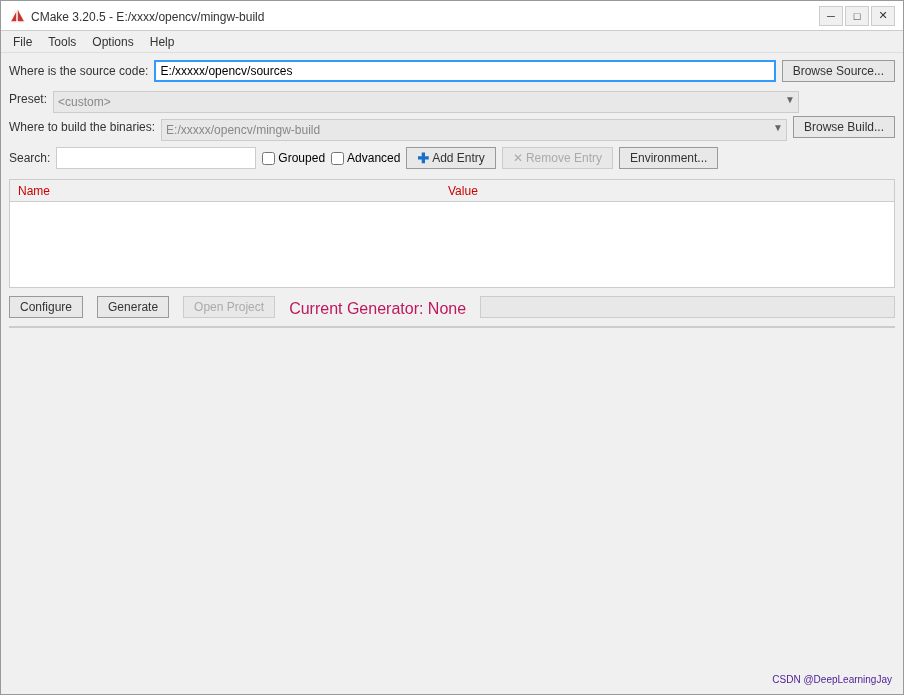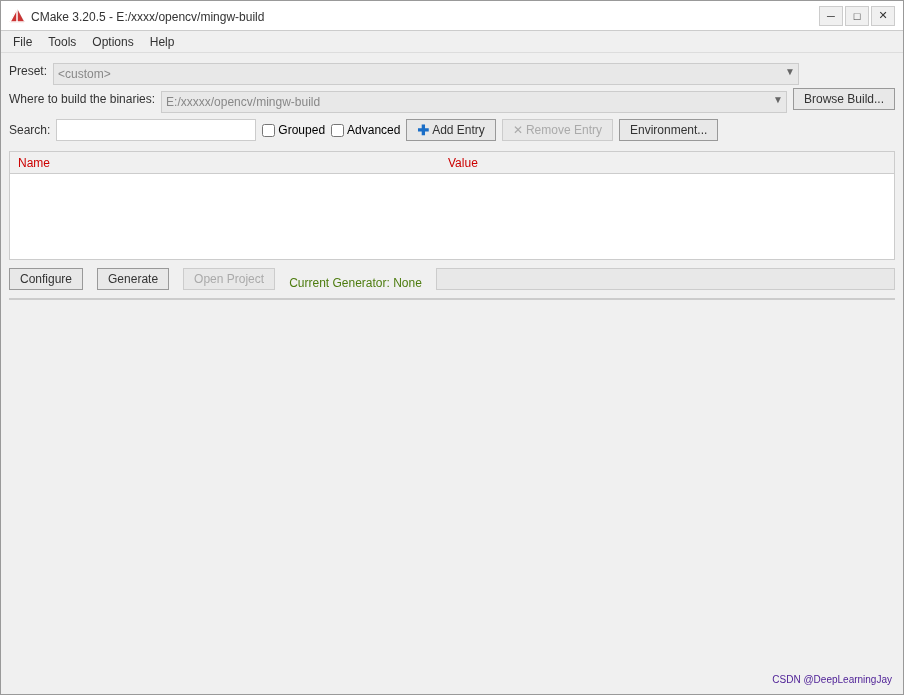--- a/index.html
+++ b/index.html
@@ -271,20 +271,25 @@
 
 <div class="menu-bar">
   <span class="menu-item">File</span>
   <span class="menu-item">Tools</span>
   <span class="menu-item">Options</span>
   <span class="menu-item">Help</span>
 </div>
 
 <div class="main-content">
 
+  <div class="form-row">
+    <span class="form-label">Where is the source code:</span>
+    <input type="text" class="form-input highlighted" value="E:/xxxxx/opencv/sources" style="">
+    <button class="btn">Browse Source...</button>
+  </div>
 
   <div class="form-row">
     <span class="form-label">Preset:</span>
     <div class="select-wrapper">
       <select>
         <option>&lt;custom&gt;</option>
       </select>
       <span class="select-arrow">▼</span>
     </div>
     <div style="width: 90px;"></div>
@@ -329,21 +334,21 @@
       <div class="table-header-cell value-col">Value</div>
     </div>
     <div class="table-body"></div>
   </div>
 
 
   <div class="action-buttons">
     <button class="btn">Configure</button>
     <button class="btn">Generate</button>
     <button class="btn disabled-btn">Open Project</button>
-    <span style="font-size:12px;color:#4d7c0f;">Current Generator: None</span>
+    <span style="font-size:16px;color:#be185d;">Current Generator: None</span>
     <div class="progress-bar-area"></div>
   </div>
 
   <div class="log-area"></div>
 
 </div>
 
 <div class="watermark">CSDN @DeepLearningJay</div>
 
 </body></html>

